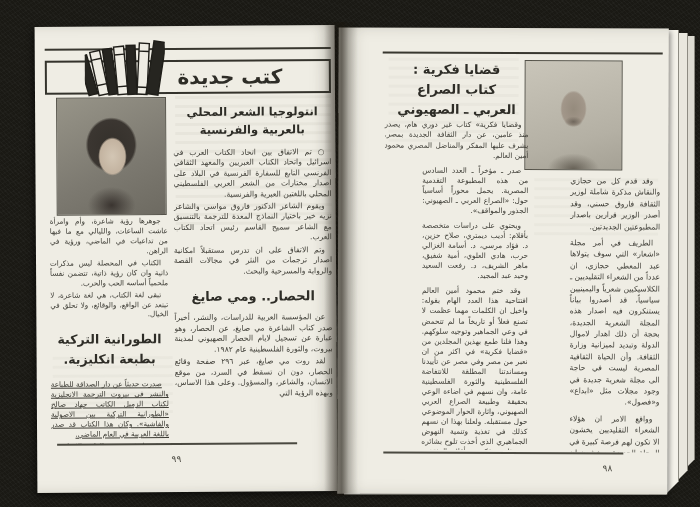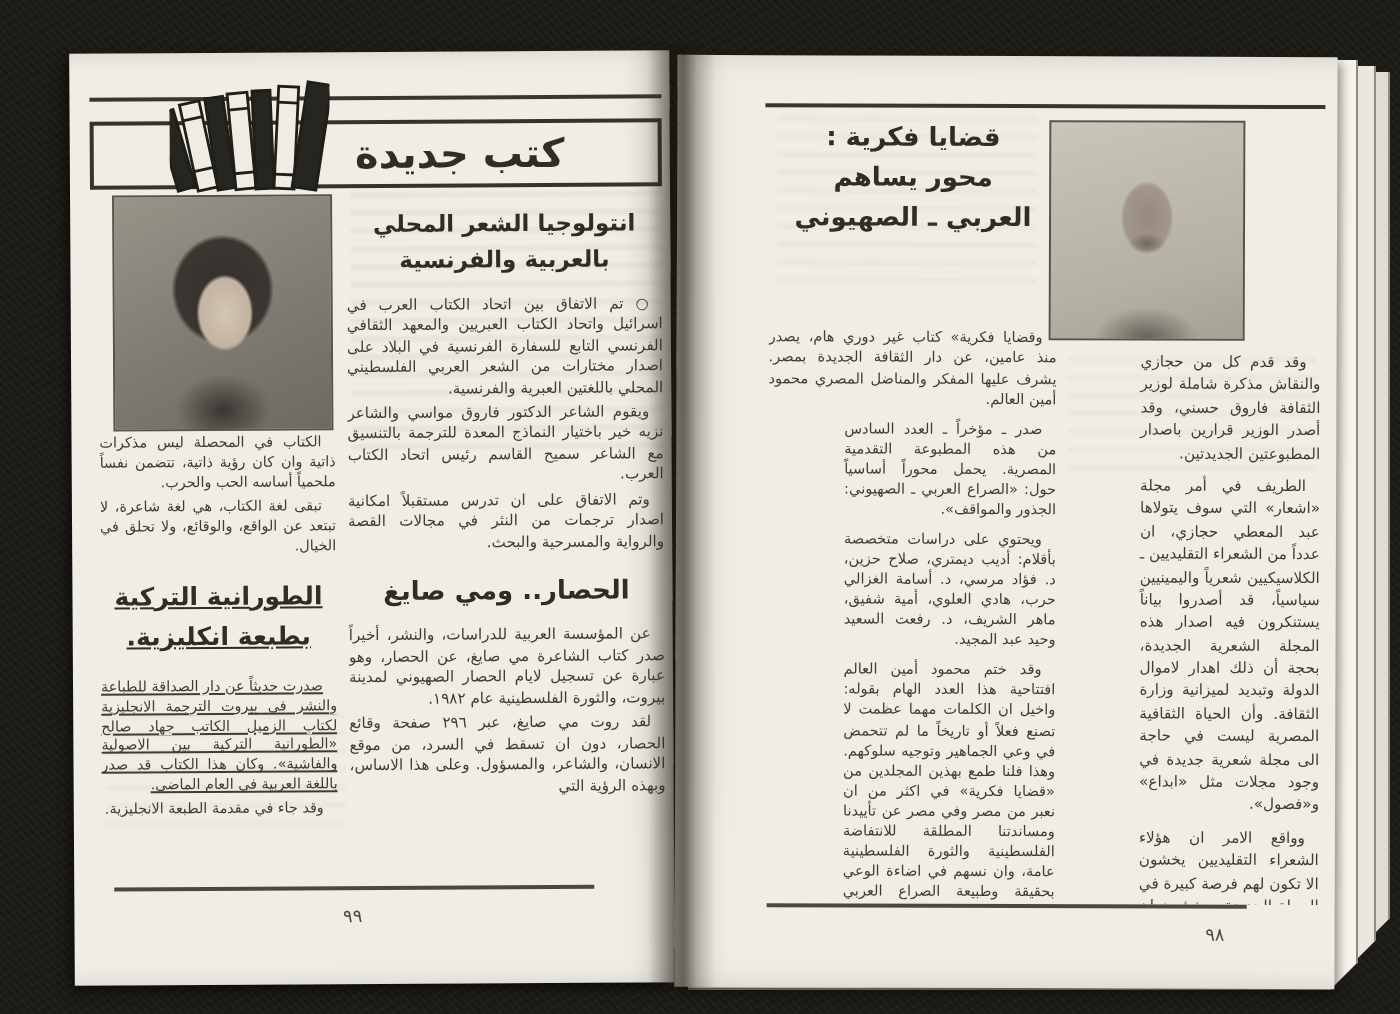--- a/index.html
+++ b/index.html
@@ -85,47 +85,48 @@
     <div class="h-article" style="font-size:11.5px;line-height:1.55;margin:4px 6px 8px 6px;">انتولوجيا الشعر المحلي بالعربية والفرنسية</div>
     <p class="para">○ تم الاتفاق بين اتحاد الكتاب العرب في اسرائيل واتحاد الكتاب العبريين والمعهد الثقافي الفرنسي التابع للسفارة الفرنسية في البلاد على اصدار مختارات من الشعر العربي الفلسطيني المحلي باللغتين العبرية والفرنسية.</p>
     <p class="para">ويقوم الشاعر الدكتور فاروق مواسي والشاعر نزيه خير باختيار النماذج المعدة للترجمة بالتنسيق مع الشاعر سميح القاسم رئيس اتحاد الكتاب العرب.</p>
     <p class="para">وتم الاتفاق على ان تدرس مستقبلاً امكانية اصدار ترجمات من النثر في مجالات القصة والرواية والمسرحية والبحث.</p>
     <div class="h-article" style="font-size:13px;margin:12px 0 9px 0;letter-spacing:1px;">الحصار.. ومي صايغ</div>
     <p class="para">عن المؤسسة العربية للدراسات، والنشر، أخيراً صدر كتاب الشاعرة مي صايغ، عن الحصار، وهو عبارة عن تسجيل لايام الحصار الصهيوني لمدينة بيروت، والثورة الفلسطينية عام ١٩٨٢.</p>
     <p class="para">لقد روت مي صايغ، عبر ٢٩٦ صفحة وقائع الحصار، دون ان تسقط في السرد، من موقع الانسان، والشاعر، والمسؤول. وعلى هذا الاساس، وبهذه الرؤية التي</p>
   </div>
 
   <div class="col" style="left:14px;top:190px;width:118px;height:228px;">
+    <p class="para" style="font-size:7.2px;">جوهرها رؤية شاعرة، وأم وامرأة عاشت الساعات، والليالي مع ما فيها من تداعيات في الماضي، ورؤية في الراهن.</p>
     <p class="para" style="font-size:7.2px;">الكتاب في المحصلة ليس مذكرات ذاتية وان كان رؤية ذاتية، تتضمن نفساً ملحمياً أساسه الحب والحرب.</p>
     <p class="para" style="font-size:7.2px;">تبقى لغة الكتاب، هي لغة شاعرة، لا تبتعد عن الواقع، والوقائع، ولا تحلق في الخيال.</p>
-    <div class="h-article" style="font-size:12.5px;line-height:1.6;margin:10px 2px 10px 2px;text-decoration:underline;">الطورانية التركية بطبعة انكليزية.</div>
+    <div class="h-article" style="font-size:12.5px;line-height:1.6;margin:10px 2px 10px 2px;">الطورانية التركية بطبعة انكليزية.</div>
     <p class="para" style="font-size:7.2px;text-decoration:underline;">صدرت حديثاً عن دار الصداقة للطباعة والنشر في بيروت الترجمة الانجليزية لكتاب الزميل الكاتب جهاد صالح «الطورانية التركية بين الاصولية والفاشية». وكان هذا الكتاب قد صدر باللغة العربية في العام الماضي.</p>
     <p class="para" style="font-size:7.2px;">وقد جاء في مقدمة الطبعة الانجليزية.</p>
   </div>
 
   <div class="thin-rule" style="left:20px;top:417px;width:240px;height:1.5px;"></div>
   <div class="page-num" style="left:84px;top:428px;width:60px;">٩٩</div>
 </div>
 
 <div class="page" id="right-page">
 
   <div class="ghost" style="left:50px;top:30px;width:130px;height:90px;opacity:.35;"></div>
   <div class="ghost" style="left:196px;top:150px;width:124px;height:60px;opacity:.3;"></div>
 
   <div class="rule" style="left:44px;top:24px;width:280px;height:2px;"></div>
 
   <div class="photo" id="man-photo" style="left:186px;top:32px;width:96px;height:108px;"></div>
 
   <div class="col" style="left:46px;top:30px;width:144px;height:392px;">
     <div class="h-article" style="font-size:13px;line-height:1.55;margin:2px 0 0 0;">
       <div>قضايا فكرية :</div>
-      <div>محور يساهم</div>
+      <div>كتاب الصراع</div>
       <div>العربي ـ الصهيوني</div>
     </div>
-    <p class="para" style="font-size:7.3px;margin-top:44px;">وقضايا فكرية» كتاب غير دوري هام، يصدر منذ عامين، عن دار الثقافة الجديدة بمصر. يشرف عليها المفكر والمناضل المصري محمود أمين العالم.</p>
+    <p class="para" style="font-size:7.3px;">وقضايا فكرية» كتاب غير دوري هام، يصدر منذ عامين، عن دار الثقافة الجديدة بمصر. يشرف عليها المفكر والمناضل المصري محمود أمين العالم.</p>
     <p class="para para-sp" style="font-size:7.3px;">صدر ـ مؤخراً ـ العدد السادس من هذه المطبوعة التقدمية المصرية. يحمل محوراً أساسياً حول: «الصراع العربي ـ الصهيوني: الجذور والمواقف».</p>
     <p class="para para-sp" style="font-size:7.3px;">ويحتوي على دراسات متخصصة بأقلام: أديب ديمتري، صلاح حزين، د. فؤاد مرسي، د. أسامة الغزالي حرب، هادي العلوي، أمية شفيق، ماهر الشريف، د. رفعت السعيد وحيد عبد المجيد.</p>
     <p class="para para-sp" style="font-size:7.3px;">وقد ختم محمود أمين العالم افتتاحية هذا العدد الهام بقوله: واخيل ان الكلمات مهما عظمت لا تصنع فعلاً أو تاريخاً ما لم تتحمض في وعي الجماهير وتوجيه سلوكهم. وهذا فلنا طمع بهذين المجلدين من «قضايا فكرية» في اكثر من ان نعبر من مصر وفي مصر عن تأييدنا ومساندتنا المطلقة للانتفاضة الفلسطينية والثورة الفلسطينية عامة، وان نسهم في اضاءة الوعي بحقيقة وطبيعة الصراع العربي الصهيوني، واثارة الحوار الموضوعي حول مستقبله. ولعلنا بهذا ان نسهم كذلك في تغذية وتنمية النهوض الجماهيري الذي أخذت تلوح بشائره حية ذاتية وفكرية، بأقلام المثقفين والمناضلين من المصريين والعرب.</p>
     <p class="para para-sp" style="font-size:7.3px;">يساهم في اعداد واصدار «قضايا فكرية» جمال الشرقاوي، محمد عزام، ماجدة رفاعة، حسين حودة.</p>
   </div>
 
   <div class="col" style="left:194px;top:142px;width:128px;height:282px;">
     <p class="para para-sp" style="line-height:1.5;">وقد قدم كل من حجازي والنقاش مذكرة شاملة لوزير الثقافة فاروق حسني، وقد أصدر الوزير قرارين باصدار المطبوعتين الجديدتين.</p>
     <p class="para para-sp" style="line-height:1.5;">الطريف في أمر مجلة «اشعار» التي سوف يتولاها عبد المعطي حجازي، ان عدداً من الشعراء التقليديين ـ الكلاسيكيين شعرياً واليمينيين سياسياً، قد أصدروا بياناً يستنكرون فيه اصدار هذه المجلة الشعرية الجديدة، بحجة أن ذلك اهدار لاموال الدولة وتبديد لميزانية وزارة الثقافة. وأن الحياة الثقافية المصرية ليست في حاجة الى مجلة شعرية جديدة في وجود مجلات مثل «ابداع» و«فصول».</p>
     <p class="para para-sp" style="line-height:1.5;">وواقع الامر ان هؤلاء الشعراء التقليديين يخشون الا تكون لهم فرصة كبيرة في المجلة الجديدة، ويخشون ان يكون وجود الشاعر الحديث الكبير حجازي على رأسها، نافذة للشعر الجديد والتيارات الجديدة في القصيدة المصرية والعربية الراهنة. وهذا ما دعاهم بتقديم هذا البلاغ الامني العاجز، والمضحك!!</p>

